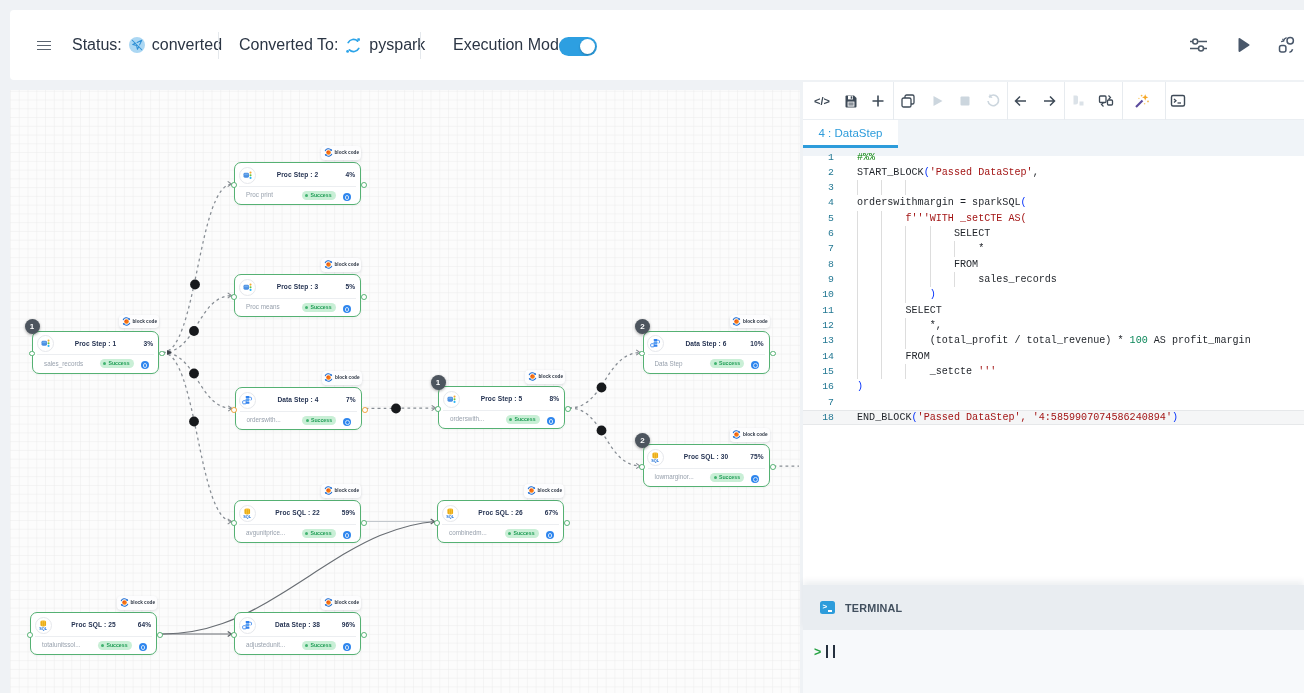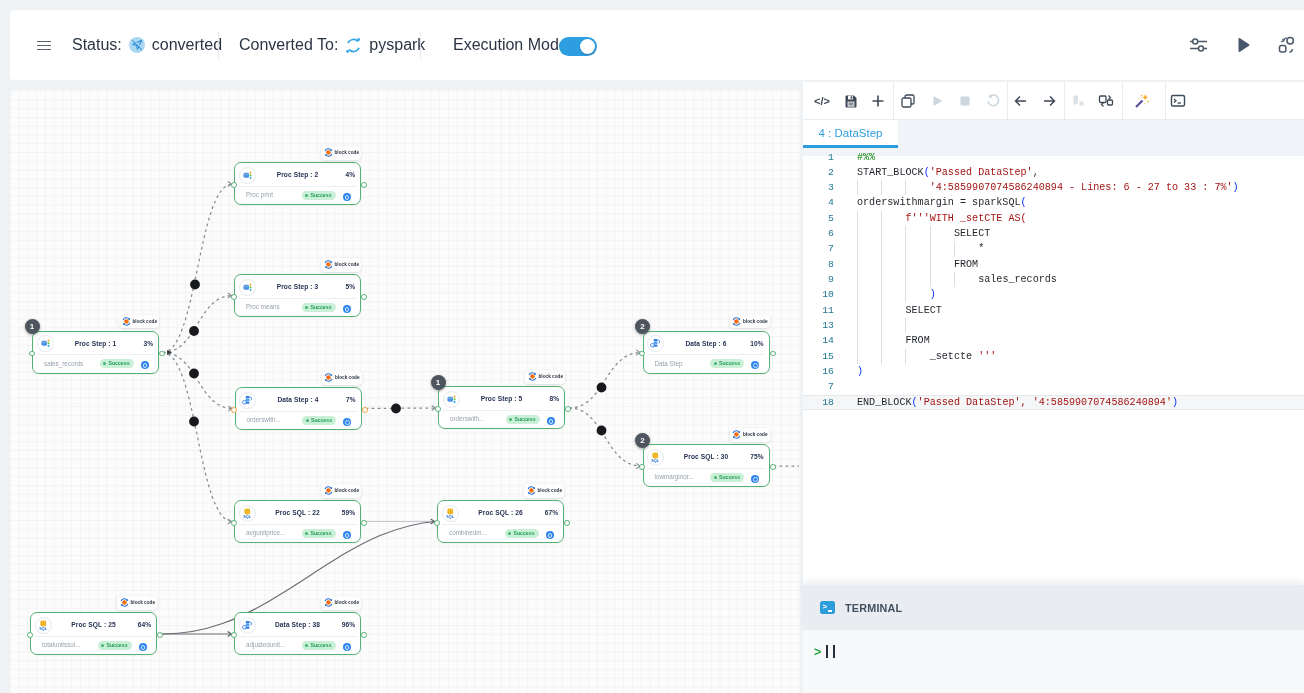--- a/index.html
+++ b/index.html
@@ -535,30 +535,31 @@
       <div class="tsep" style="left:261px"></div>
       <div class="tsep" style="left:319px"></div>
       <div class="tsep" style="left:362px"></div>
     </div>
   <div class="rtabs">
       <div class="rtab">4 : DataStep</div>
     </div>
   <div class="codewrap">
 <div class="cl"><span class="ln">1</span><span class="ct"><span class="c">#%%</span></span></div>
 <div class="cl"><span class="ln">2</span><span class="ct"><span class="k">START_BLOCK</span><span class="b">(</span><span class="s">'Passed DataStep'</span><span class="k">,</span></span></div>
-<div class="cl"><i class="g" style="left:54.00px"></i><i class="g" style="left:78.24px"></i><i class="g" style="left:102.48px"></i><span class="ln">3</span><span class="ct"><span class="k">            </span><span class="s">'4:5859907074586240894 - Lines: 6 - 27 to 33 : 7%'</span><span class="b">)</span></span></div>
+<div class="cl"><i class="g" style="left:54.00px"></i><i class="g" style="left:78.24px"></i><i class="g" style="left:102.48px"></i><span class="ln">3</span></div>
 <div class="cl"><span class="ln">4</span><span class="ct"><span class="k">orderswithmargin = sparkSQL</span><span class="b">(</span></span></div>
 <div class="cl"><i class="g" style="left:54.00px"></i><i class="g" style="left:78.24px"></i><span class="ln">5</span><span class="ct"><span class="k">        </span><span class="s">f'''WITH _setCTE AS(</span></span></div>
 <div class="cl"><i class="g" style="left:54.00px"></i><i class="g" style="left:78.24px"></i><i class="g" style="left:102.48px"></i><i class="g" style="left:126.72px"></i><span class="ln">6</span><span class="ct"><span class="k">                </span><span class="k">SELECT</span></span></div>
 <div class="cl"><i class="g" style="left:54.00px"></i><i class="g" style="left:78.24px"></i><i class="g" style="left:102.48px"></i><i class="g" style="left:126.72px"></i><i class="g" style="left:150.96px"></i><span class="ln">7</span><span class="ct"><span class="k">                    </span><span class="k">*</span></span></div>
 <div class="cl"><i class="g" style="left:54.00px"></i><i class="g" style="left:78.24px"></i><i class="g" style="left:102.48px"></i><i class="g" style="left:126.72px"></i><span class="ln">8</span><span class="ct"><span class="k">                </span><span class="k">FROM</span></span></div>
 <div class="cl"><i class="g" style="left:54.00px"></i><i class="g" style="left:78.24px"></i><i class="g" style="left:102.48px"></i><i class="g" style="left:126.72px"></i><i class="g" style="left:150.96px"></i><span class="ln">9</span><span class="ct"><span class="k">                    </span><span class="k">sales_records</span></span></div>
 <div class="cl"><i class="g" style="left:54.00px"></i><i class="g" style="left:78.24px"></i><i class="g" style="left:102.48px"></i><span class="ln">10</span><span class="ct"><span class="k">            </span><span class="b">)</span></span></div>
 <div class="cl"><i class="g" style="left:54.00px"></i><i class="g" style="left:78.24px"></i><span class="ln">11</span><span class="ct"><span class="k">        </span><span class="k">SELECT</span></span></div>
-<div class="cl"><i class="g" style="left:54.00px"></i><i class="g" style="left:78.24px"></i><i class="g" style="left:102.48px"></i><span class="ln">13</span></div>
+<div class="cl"><i class="g" style="left:54.00px"></i><i class="g" style="left:78.24px"></i><i class="g" style="left:102.48px"></i><span class="ln">12</span><span class="ct"><span class="k">            </span><span class="k">*,</span></span></div>
+<div class="cl"><i class="g" style="left:54.00px"></i><i class="g" style="left:78.24px"></i><i class="g" style="left:102.48px"></i><span class="ln">13</span><span class="ct"><span class="k">            </span><span class="k">(total_profit / total_revenue) * </span><span class="n">100</span><span class="k"> AS profit_margin</span></span></div>
 <div class="cl"><i class="g" style="left:54.00px"></i><i class="g" style="left:78.24px"></i><span class="ln">14</span><span class="ct"><span class="k">        </span><span class="k">FROM</span></span></div>
 <div class="cl"><i class="g" style="left:54.00px"></i><i class="g" style="left:78.24px"></i><i class="g" style="left:102.48px"></i><span class="ln">15</span><span class="ct"><span class="k">            </span><span class="k">_setcte </span><span class="s">'''</span></span></div>
 <div class="cl"><span class="ln">16</span><span class="ct"><span class="b">)</span></span></div>
 <div class="cl"><span class="ln">7</span></div>
 <div class="cl hl"><span class="ln">18</span><span class="ct"><span class="k">END_BLOCK</span><span class="b">(</span><span class="s">'Passed DataStep', '4:5859907074586240894'</span><span class="b">)</span></span></div>
   </div>
   <div class="thead">
       <div class="ticon"></div>
       <div class="tt">TERMINAL</div>
     </div>

